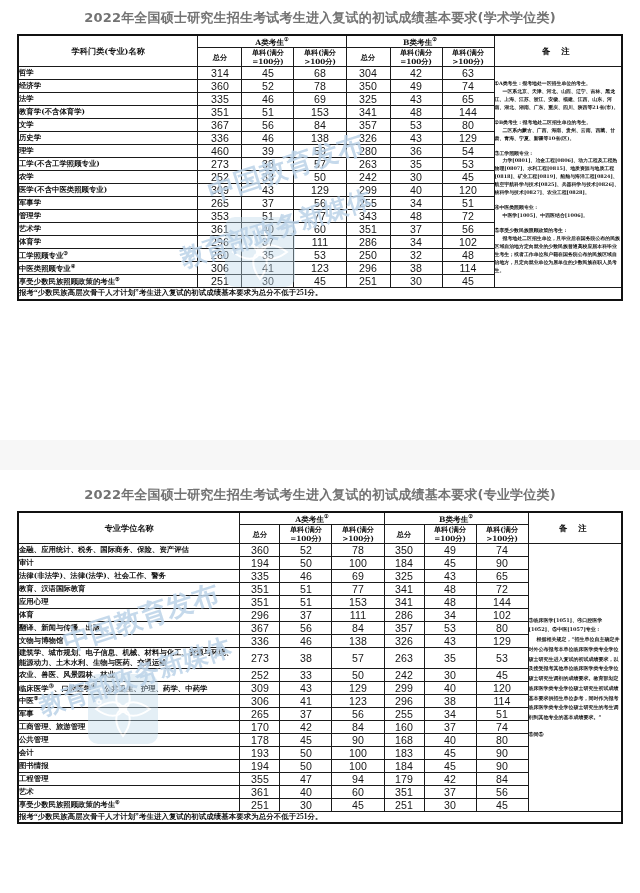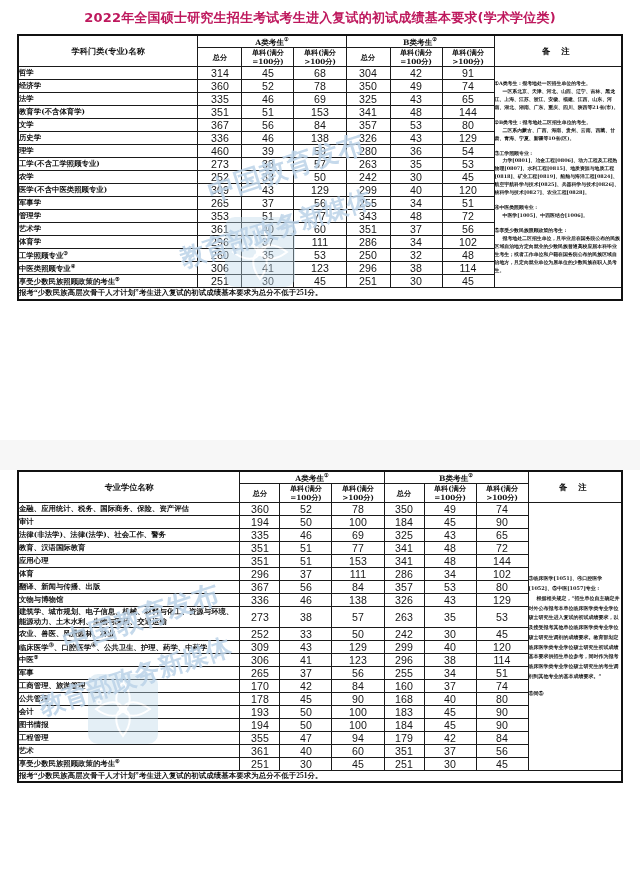--- a/index.html
+++ b/index.html
@@ -15,21 +15,21 @@
   .block{position:absolute;left:0;width:640px;background:#ffffff;}
   #block-1{top:0;height:440px;}
   #block-2{top:470px;height:423px;}
 
   .doc-title{
     text-align:center;
     font-weight:bold;
     font-size:13.0px;
     letter-spacing:.2px;
     font-family:"DejaVu Sans","Liberation Sans",sans-serif;
-    color:#be185d;
+    color:#737373;
     padding-top:11px;
     padding-bottom:9px;
     line-height:1.1;
   }
   #block-2 .doc-title{padding-top:18px;}
 
   table.grid{
     border-collapse:collapse;
     margin:0 auto;
     table-layout:fixed;
@@ -182,21 +182,21 @@
         </tr>
       </thead>
       <tbody id="t1-body">
           <tr>
             <td class="subj">哲学</td>
             <td class="num">314</td>
             <td class="num">45</td>
             <td class="num">68</td>
             <td class="num">304</td>
             <td class="num">42</td>
-            <td class="num">91</td>
+            <td class="num">63</td>
             <td class="remark" rowspan="17">
               <p class="">①A类考生：报考地处一区招生单位的考生。</p>
               <p class="ind">一区系北京、天津、河北、山西、辽宁、吉林、黑龙江、上海、江苏、浙江、安徽、福建、江西、山东、河南、湖北、湖南、广东、重庆、四川、陕西等21省(市)。</p>
               <p class="gap ">②B类考生：报考地处二区招生单位的考生。</p>
               <p class="ind">二区系内蒙古、广西、海南、贵州、云南、西藏、甘肃、青海、宁夏、新疆等10省(区)。</p>
               <p class="gap ">③工学照顾专业：</p>
               <p class="ind">力学[0801]、冶金工程[0806]、动力工程及工程热物理[0807]、水利工程[0815]、地质资源与地质工程[0818]、矿业工程[0819]、船舶与海洋工程[0824]、航空宇航科学与技术[0825]、兵器科学与技术[0826]、核科学与技术[0827]、农业工程[0828]。</p>
               <p class="gap ">④中医类照顾专业：</p>
               <p class="ind">中医学[1005]、中西医结合[1006]。</p>
               <p class="gap ">⑤享受少数民族照顾政策的考生：</p>
@@ -350,20 +350,21 @@
         </tbody>
       <tfoot>
         <tr>
           <td class="footnote" colspan="8">报考“少数民族高层次骨干人才计划”考生进入复试的初试成绩基本要求为总分不低于251分。</td>
         </tr>
       </tfoot>
     </table>
   </div>
 
   <div class="block" id="block-2">
+    <div class="doc-title">2022年全国硕士研究生招生考试考生进入复试的初试成绩基本要求(专业学位类)</div>
     <table class="grid outer r2" id="t2" width="604">
       <colgroup>
         <col style="width:222px">
           <col style="width:40px">
           <col style="width:52px">
           <col style="width:52px">
         <col style="width:40px">
           <col style="width:52px">
           <col style="width:52px">
           <col style="width:94px">

